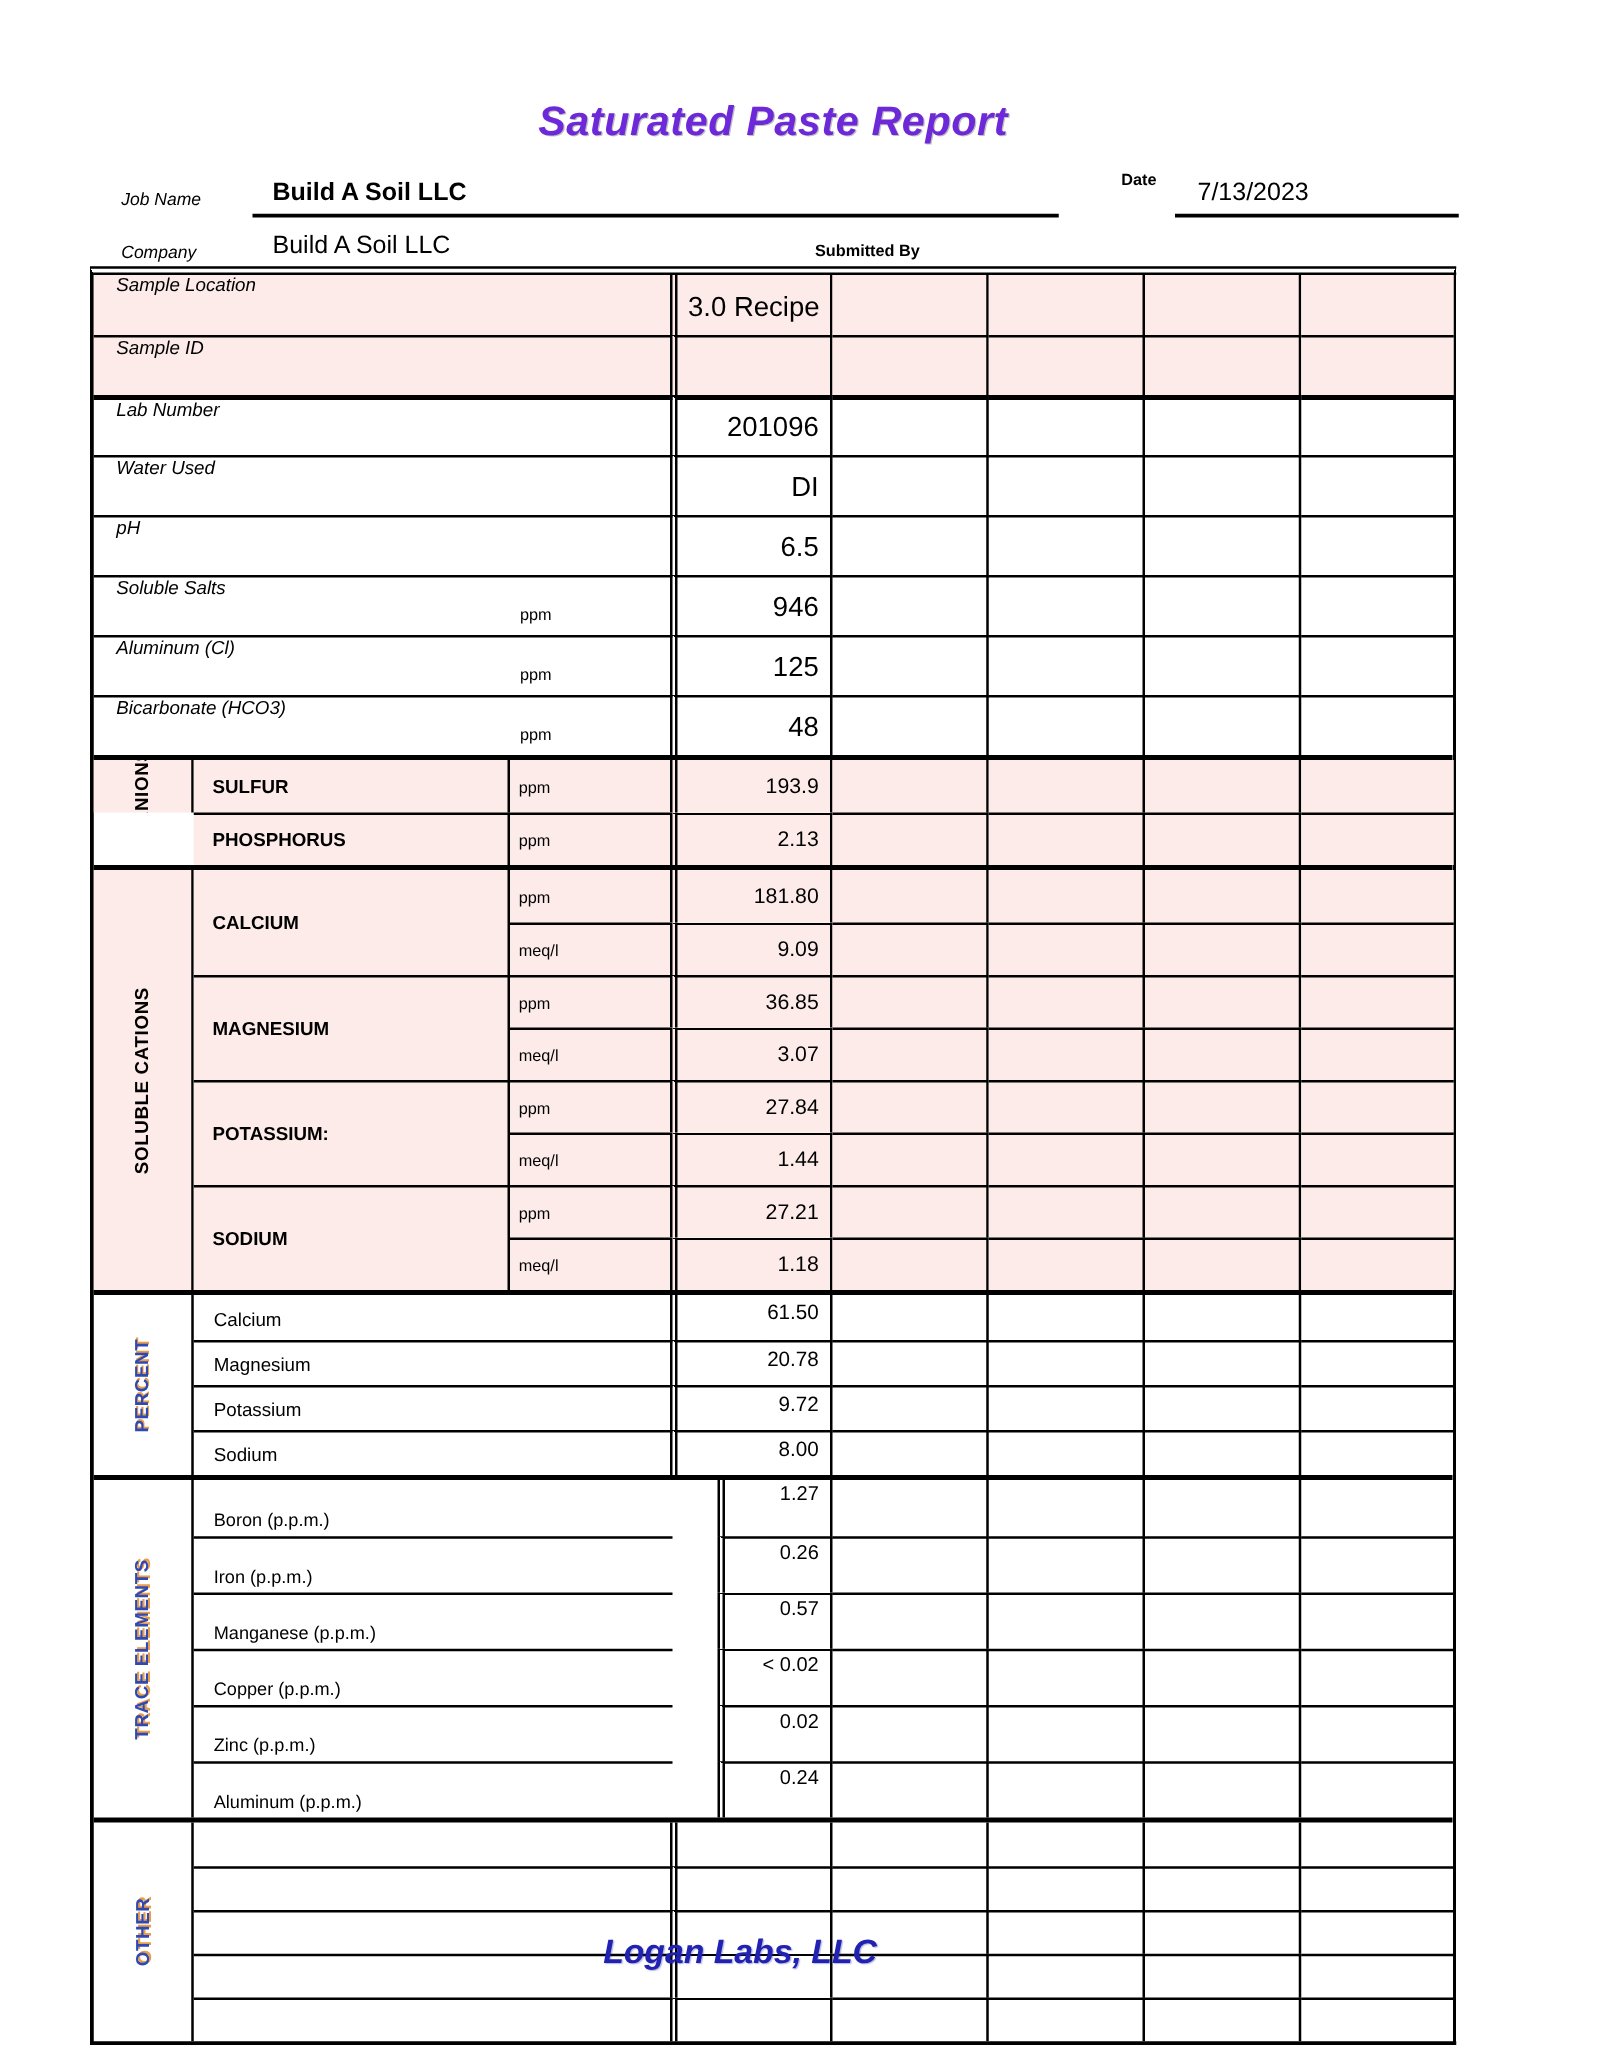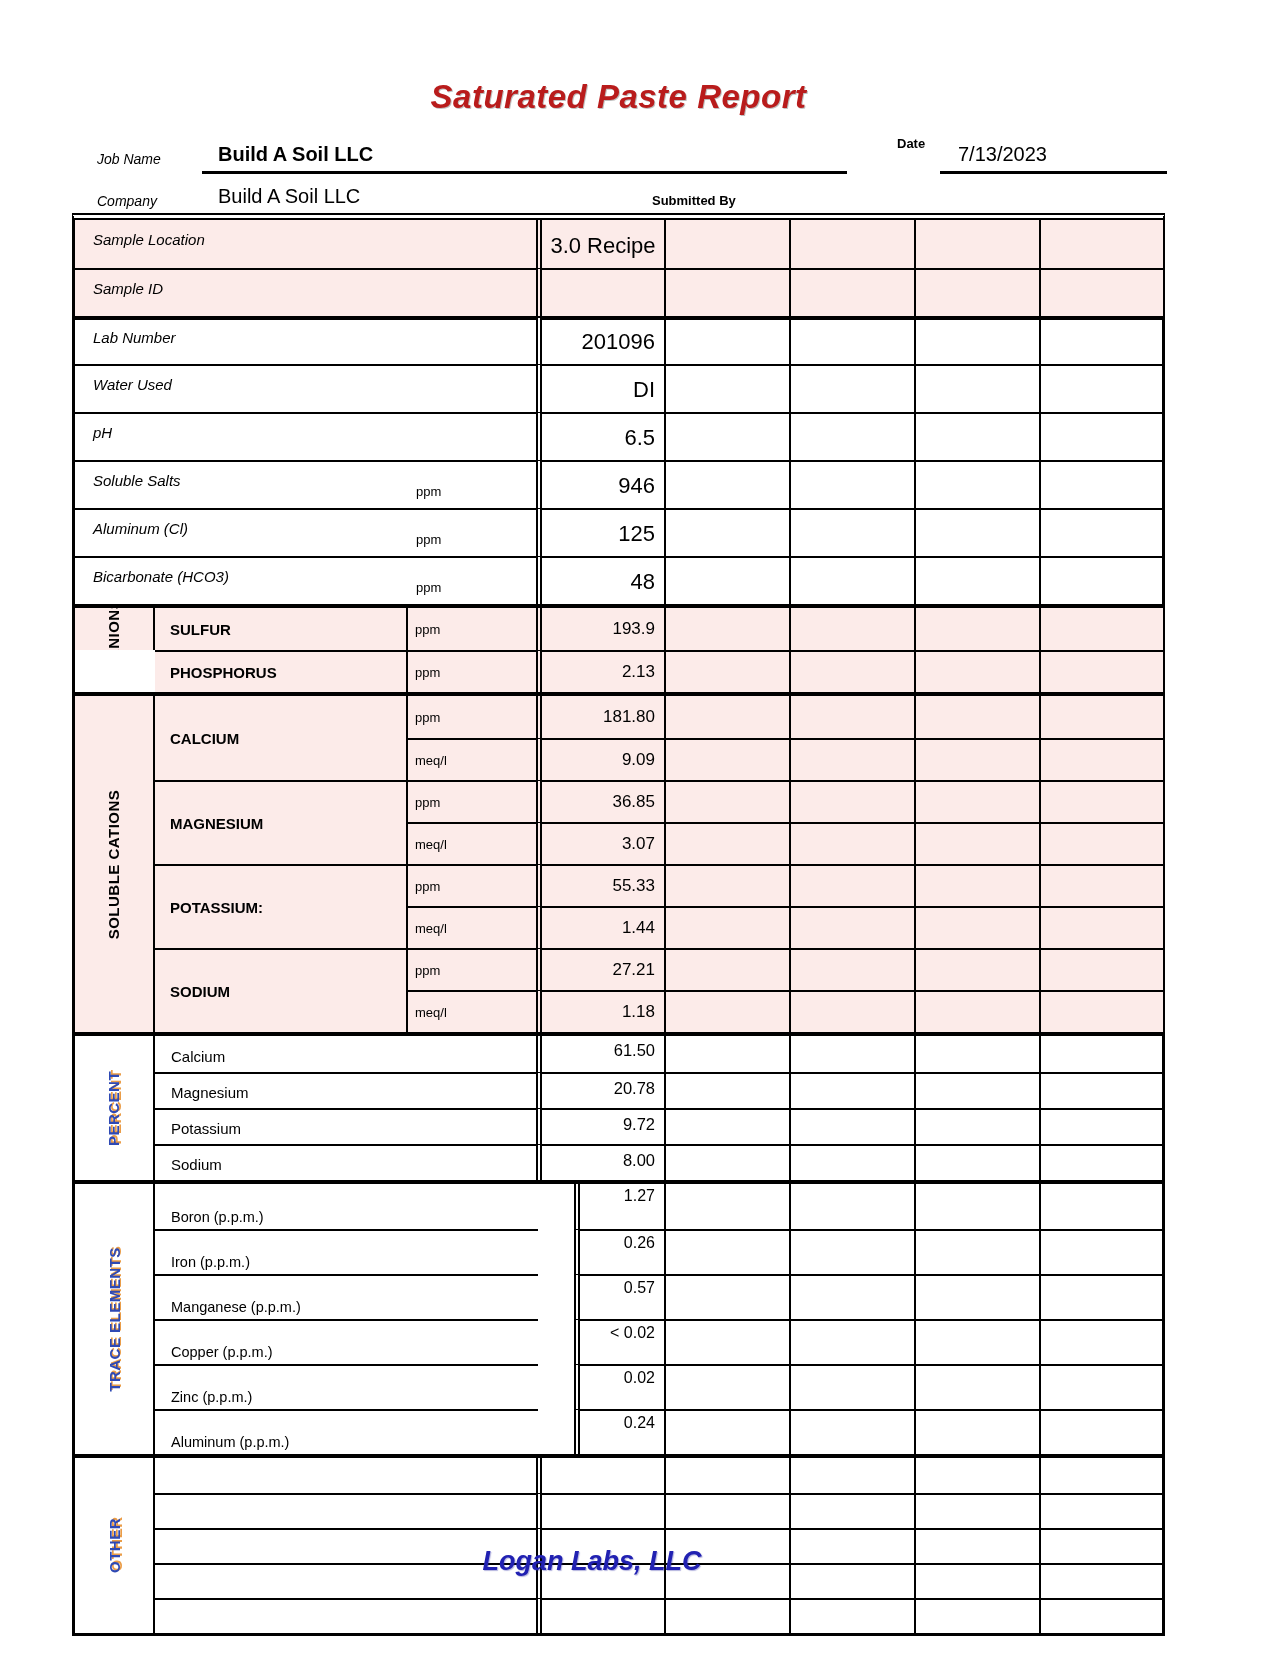--- a/index.html
+++ b/index.html
@@ -24,21 +24,21 @@
   .cell { border-right:2px solid #000; border-top:2px solid #000; position:relative;
           display:flex; min-width:0; overflow:hidden; }
   .nt { border-top:none; }           
   .bt4 { border-top-width:4px; }     
   .nr { border-right:none; }         
   .vc1 { border-left:6px double #000; margin-left:-2px; }  
   .pink { background:#fcebe9; }
 
   
   .g-row-h { height:48px; }
-  .lbl-cell { grid-column:1 / span 3; align-items:center; padding:0 0 9px 18px;
+  .lbl-cell { grid-column:1 / span 3; align-items:flex-start; padding:0 0 9px 18px;
               font-size:15px; font-style:italic; }
   .lbl-unit { position:absolute; left:341px; bottom:9px; font-size:13px; font-style:normal; }
   .val { align-items:flex-end; justify-content:flex-end; padding:0 9px 9px 0; font-size:22px; }
   .val-center { justify-content:center; padding-right:0; }
 
   
   .a-row-h { height:42px; }
   .cat-cell { grid-column:1; align-items:center; justify-content:center; }
   .vert { transform:rotate(-90deg); white-space:nowrap; font-size:15px; font-weight:bold; letter-spacing:.5px; }
   .vert-blue { color:#2e49b4; text-shadow:1.5px 1.5px 0 rgba(230,140,40,.85); }
@@ -61,21 +61,21 @@
   .pval { align-items:flex-start; padding-top:5px; font-size:16.5px; }
 
   
   .footer { left:72px; top:1546px; width:1040px; text-align:center;
             font-size:27px; font-weight:bold; font-style:italic;
             text-shadow:1px 1px 1px rgba(40,40,160,.35); }
 </style>
 </head>
 <body>
 
-<div class="abs title" style="color:#b91c1c;">Saturated Paste Report</div>
+<div class="abs title" style="color:#6d28d9;">Saturated Paste Report</div>
 
 <div class="abs fld-label" style="left:97px; top:151px;">Job Name</div>
 <div class="abs fld-value-bold" style="left:218px; top:143px;">Build A Soil LLC</div>
 <div class="abs hline" style="left:202px; top:171px; width:645px;"></div>
 
 <div class="abs fld-label-sm" style="left:897px; top:136px;">Date</div>
 <div class="abs fld-value" style="left:958px; top:143px;">7/13/2023</div>
 <div class="abs hline" style="left:940px; top:171px; width:227px;"></div>
 
 <div class="abs fld-label" style="left:97px; top:193px;">Company</div>
@@ -216,21 +216,21 @@
     <div class="cell a-row-h pink nr"></div>
     <div class="cell a-row-h unit-cell pink nr">meq/l</div>
     <div class="cell a-row-h mval pink vc1">3.07</div>
     <div class="cell a-row-h pink"></div>
     <div class="cell a-row-h pink"></div>
     <div class="cell a-row-h pink"></div>
     <div class="cell a-row-h pink nr"></div>
 
     <div class="cell name-cell pink span2">POTASSIUM:</div>
     <div class="cell a-row-h unit-cell pink nr">ppm</div>
-    <div class="cell a-row-h mval pink vc1">55.33</div>
+    <div class="cell a-row-h mval pink vc1">27.84</div>
     <div class="cell a-row-h pink"></div>
     <div class="cell a-row-h pink"></div>
     <div class="cell a-row-h pink"></div>
     <div class="cell a-row-h pink nr"></div>
     <div class="cell a-row-h unit-cell pink nr">meq/l</div>
     <div class="cell a-row-h mval pink vc1">1.44</div>
     <div class="cell a-row-h pink"></div>
     <div class="cell a-row-h pink"></div>
     <div class="cell a-row-h pink"></div>
     <div class="cell a-row-h pink nr"></div>

